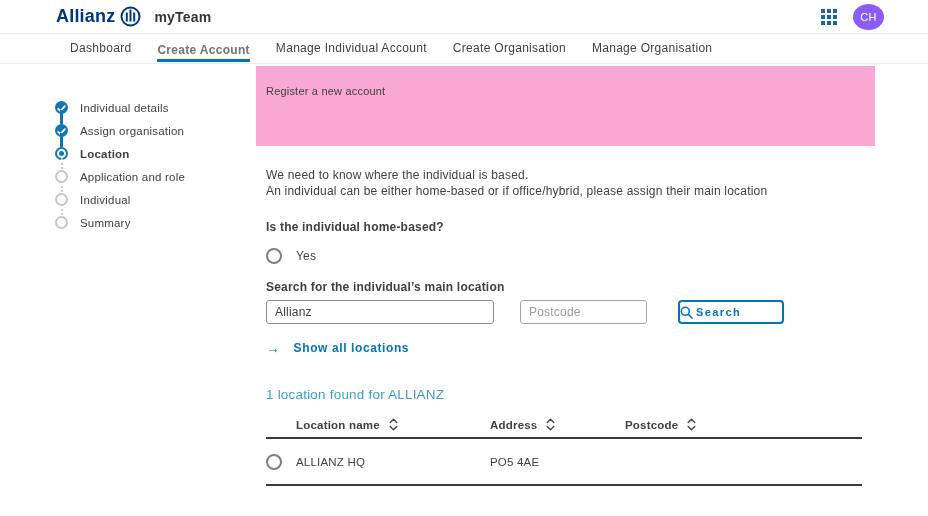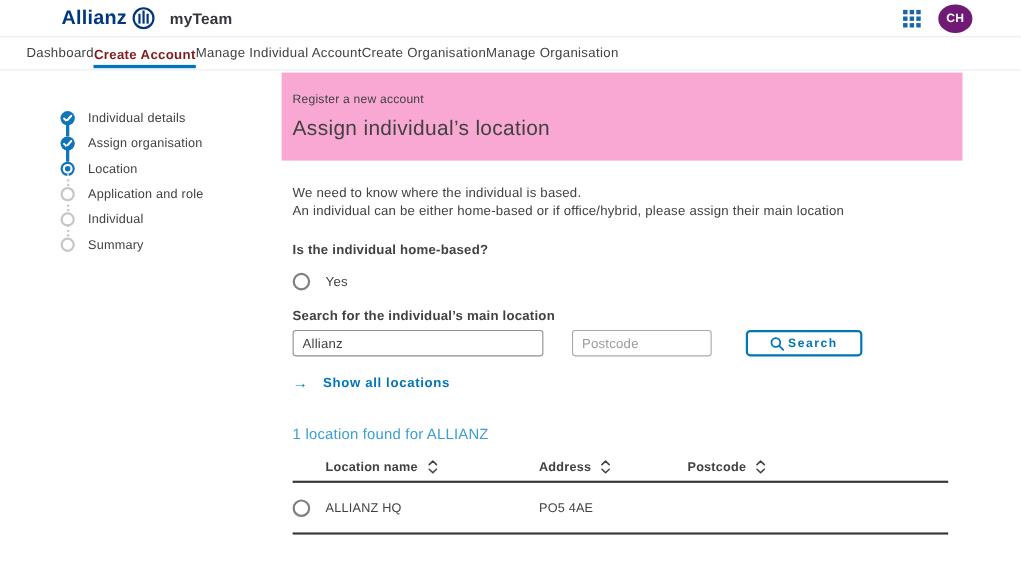--- a/index.html
+++ b/index.html
@@ -11,39 +11,39 @@
 
   
   .app-header { height:33px; display:flex; align-items:center; justify-content:space-between; padding:0 44px 0 56px; }
   .brand-wrap { display:flex; align-items:center; }
   .brand-name { color:#003781; font-weight:bold; font-size:18px; letter-spacing:.2px; }
   .brand-logo { margin-left:5px; display:flex; align-items:center; }
   .app-name { color:#35353f; font-weight:bold; font-size:14px; margin-left:13px; letter-spacing:.2px; }
   .header-right { display:flex; align-items:center; gap:15px; }
   .grid-icon { width:17px; height:16px; display:grid; grid-template-columns:repeat(3,4px); grid-template-rows:repeat(3,4px); gap:2px; cursor:pointer; }
   .grid-icon i { background:#1a64a8; display:block; }
-  .avatar { width:31px; height:26px; border-radius:50%; background:#701a75; color:#fff; font-size:11px; font-weight:bold;
+  .avatar { width:31px; height:26px; border-radius:50%; background:#8b5cf6; color:#fff; font-size:11px; font-weight:normal;
             display:flex; align-items:center; justify-content:center; letter-spacing:.4px; cursor:pointer; }
 
   
   .navbar { height:31px; border-top:1px solid #ececec; border-bottom:1px solid #ececec;
-            display:flex; align-items:center; padding-left:24px; font-size:12px; }
+            display:flex; align-items:center; gap:26px; padding-left:70px; font-size:12px; }
   .nav-item { color:#414141; letter-spacing:.3px; cursor:pointer; padding:7px 0 5px; border-bottom:3px solid transparent; }
-  .nav-item.active { color:#7f1d1d; font-weight:bold; border-bottom-color:#0076b8; padding-bottom:2px; }
+  .nav-item.active { color:#737373; font-weight:bold; border-bottom-color:#0076b8; padding-bottom:2px; }
 
   
   .stepper { position:absolute; left:55px; top:96px; width:200px; }
   .step-row { height:23px; display:flex; align-items:center; position:relative; cursor:pointer; }
   .step-icon { width:13px; height:13px; border-radius:50%; flex:none; position:relative; background:#fff; }
   .step-row.complete .step-icon { background:#1074b8; }
   .step-row.current  .step-icon { border:2px solid #1074b8; }
   .step-row.current  .step-icon::after { content:''; position:absolute; left:2px; top:2px; width:5px; height:5px; border-radius:50%; background:#1074b8; }
   .step-row.upcoming .step-icon { border:2px solid #c6c6c6; }
   .step-label { margin-left:12px; font-size:11.5px; letter-spacing:.2px; color:#414141; }
-  .step-row.current .step-label { font-weight:normal; }
+  .step-row.current .step-label { font-weight:bold; }
   .connector { position:absolute; left:5px; top:16px; height:11px; z-index:1; }
   .connector.solid  { width:3px; background:#1074b8; top:14px; height:14px; }
   .connector.dotted { width:0; border-left:2px dotted #c8c8c8; left:5.5px; }
 
   
   .main { position:absolute; left:256px; top:66px; width:619px; }
   .banner { height:80px; background:#f9a8d4; padding:19px 10px 0; }
   .banner-eyebrow { font-size:11px; letter-spacing:.2px; }
   .banner-title { font-size:19px; font-weight:normal; margin-top:10px; letter-spacing:.3px; }
 
@@ -59,21 +59,21 @@
 
   .search-label { margin-top:16px; font-size:12px; font-weight:bold; letter-spacing:.2px; }
   .search-row { margin-top:6px; display:flex; align-items:center; }
   .text-input { height:24px; border:1px solid #8f8f8f; border-radius:3px; font-size:12px; color:#414141;
                 padding:0 8px; font-family:inherit; letter-spacing:.2px; background:#fff; }
   .text-input::placeholder { color:#9b9b9b; }
   .input-location { width:228px; }
   .input-postcode { width:127px; margin-left:26px; border-color:#a9a9a9; }
   .search-btn { margin-left:31px; height:24px; width:106px; border:2px solid #0076b8; border-radius:4px; background:#fff;
                 color:#0076b8; font-weight:bold; font-size:11px; letter-spacing:1.4px; cursor:pointer;
-                display:flex; align-items:center; justify-content:center; gap:3px; font-family:inherit; }
+                display:flex; align-items:center; gap:3px; font-family:inherit; }
 
   .link-row { display:flex; align-items:center; gap:13px; color:#0076b8; font-weight:bold; font-size:12px;
               letter-spacing:.6px; cursor:pointer; }
   .link-row.show-all { margin-top:17px; }
   .link-arrow { font-weight:normal; font-size:14px; line-height:1; }
 
   .results-summary { margin-top:32px; color:#3a9fd1; font-size:13.5px; letter-spacing:.2px; }
 
   .loc-table { margin-top:10px; width:596px; }
   .thead, .trow { display:grid; grid-template-columns:30px 194px 135px auto; align-items:center; }
@@ -160,21 +160,20 @@
   </div>
   <div class="step-row upcoming">
     <span class="step-icon"></span>
     <span class="step-label">Summary</span>
   </div>
 </aside>
 
 <main class="main">
   <div class="banner">
     <div class="banner-eyebrow">Register a new account</div>
-    <h1 class="banner-title">Assign individual’s location</h1>
   </div>
 
   <div class="content">
     <p class="intro">
       <span>We need to know where the individual is based.</span><br>
       <span>An individual can be either home-based or if office/hybrid, please assign their main location</span>
     </p>
 
     <div class="question">Is the individual home-based?</div>
 

